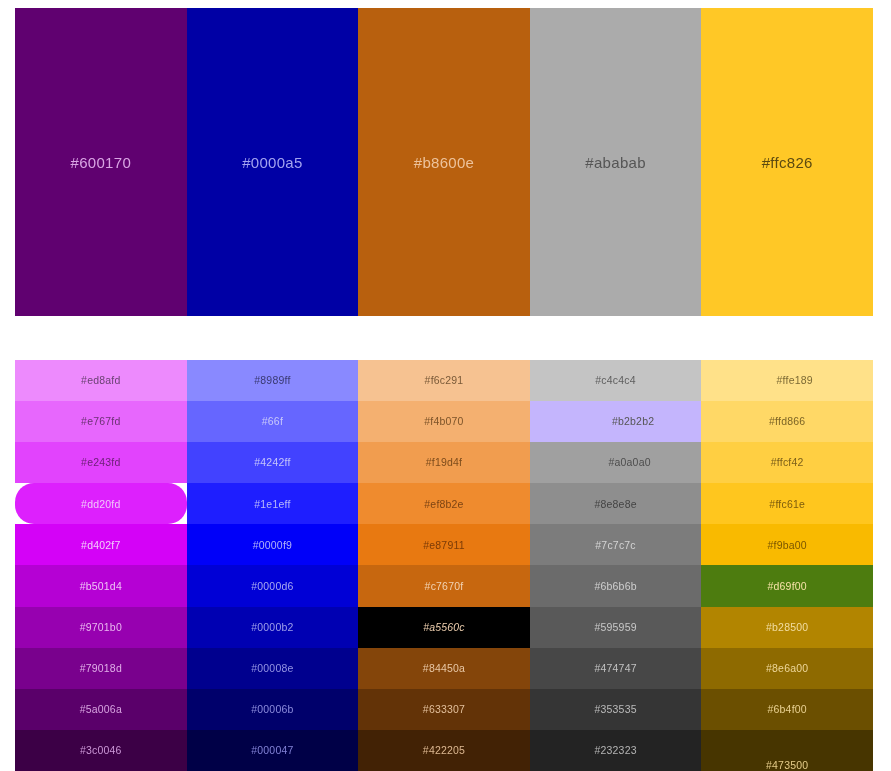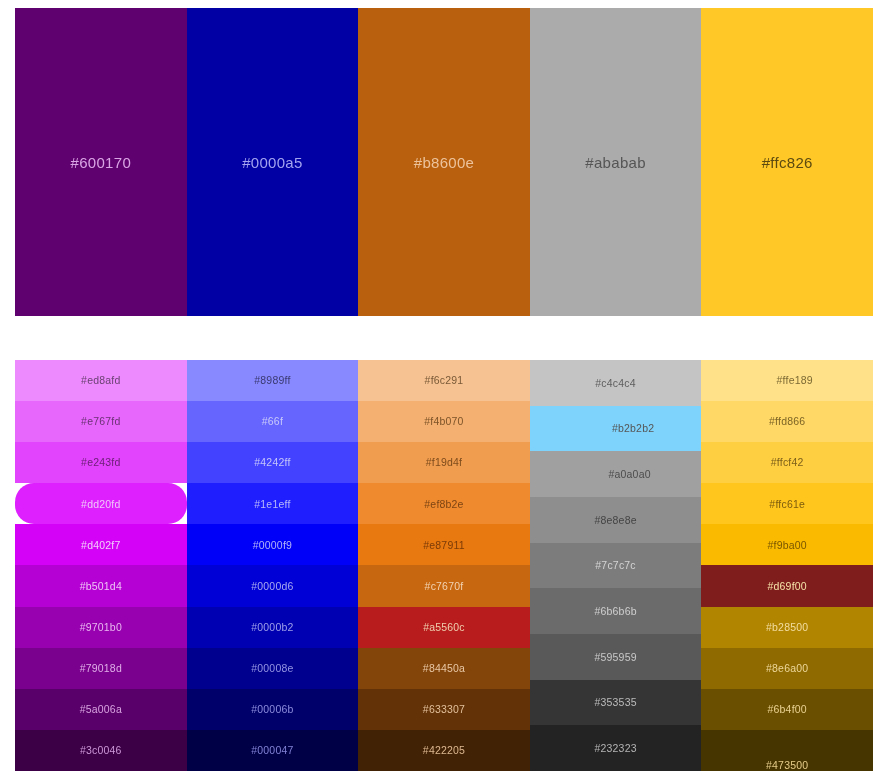--- a/index.html
+++ b/index.html
@@ -190,55 +190,58 @@
         </div>
         <div class="shade-cell" style="background: rgb(239, 139, 46);">
           <span class="cell-label" style="color: rgb(125, 68, 19); text-align: right;">#ef8b2e</span>
         </div>
         <div class="shade-cell" style="background: rgb(232, 121, 17);">
           <span class="cell-label" style="color: rgb(123, 59, 7);">#e87911</span>
         </div>
         <div class="shade-cell" style="background: rgb(199, 103, 15);">
           <span class="cell-label" style="color: rgb(242, 211, 180);">#c7670f</span>
         </div>
-        <div class="shade-cell" style="background: #b91c1c;">
+        <div class="shade-cell" style="background: #000000; font-style: italic;">
           <span class="cell-label" style="color: rgb(238, 207, 175);">#a5560c</span>
         </div>
         <div class="shade-cell" style="background: rgb(132, 69, 10);">
           <span class="cell-label" style="color: rgb(233, 200, 166);">#84450a</span>
         </div>
         <div class="shade-cell" style="background: rgb(99, 51, 7);">
           <span class="cell-label" style="color: rgb(227, 192, 156);">#633307</span>
         </div>
         <div class="shade-cell" style="background: rgb(66, 34, 5);">
           <span class="cell-label" style="color: rgb(221, 184, 146);">#422205</span>
         </div>
       </div>
       <div class="shade-column">
         <div class="shade-cell" style="background: rgb(196, 196, 196);">
           <span class="cell-label" style="color: rgb(94, 94, 94);">#c4c4c4</span>
         </div>
-        <div class="shade-cell" style="background: #7dd3fc; padding-left: 35px;">
+        <div class="shade-cell" style="background: #c4b5fd; padding-left: 35px;">
           <span class="cell-label" style="color: rgb(86, 86, 86);">#b2b2b2</span>
         </div>
         <div class="shade-cell" style="background: rgb(160, 160, 160); padding-left: 28px;">
           <span class="cell-label" style="color: rgb(77, 77, 77);">#a0a0a0</span>
         </div>
         <div class="shade-cell" style="background: rgb(142, 142, 142);">
           <span class="cell-label" style="color: rgb(68, 68, 68);">#8e8e8e</span>
         </div>
         <div class="shade-cell" style="background: rgb(124, 124, 124);">
           <span class="cell-label" style="color: rgb(212, 212, 212);">#7c7c7c</span>
         </div>
         <div class="shade-cell" style="background: rgb(107, 107, 107);">
           <span class="cell-label" style="color: rgb(207, 207, 207);">#6b6b6b</span>
         </div>
         <div class="shade-cell" style="background: rgb(89, 89, 89);">
           <span class="cell-label" style="color: rgb(200, 200, 200);">#595959</span>
         </div>
+        <div class="shade-cell" style="background: rgb(71, 71, 71);">
+          <span class="cell-label" style="color: rgb(194, 194, 194);">#474747</span>
+        </div>
         <div class="shade-cell" style="background: rgb(53, 53, 53);">
           <span class="cell-label" style="color: rgb(187, 187, 187);">#353535</span>
         </div>
         <div class="shade-cell" style="background: rgb(35, 35, 35);">
           <span class="cell-label" style="color: rgb(180, 180, 180);">#232323</span>
         </div>
       </div>
       <div class="shade-column">
         <div class="shade-cell" style="background: rgb(255, 225, 137); padding-left: 15px;">
           <span class="cell-label" style="color: rgb(125, 106, 52);">#ffe189</span>
@@ -248,21 +251,21 @@
         </div>
         <div class="shade-cell" style="background: rgb(255, 207, 66);">
           <span class="cell-label" style="color: rgb(125, 96, 26);">#ffcf42</span>
         </div>
         <div class="shade-cell" style="background: rgb(255, 198, 30);">
           <span class="cell-label" style="color: rgb(125, 92, 13);">#ffc61e</span>
         </div>
         <div class="shade-cell" style="background: rgb(249, 186, 0);">
           <span class="cell-label" style="color: rgb(122, 86, 0);">#f9ba00</span>
         </div>
-        <div class="shade-cell" style="background: #7f1d1d;">
+        <div class="shade-cell" style="background: #4d7c0f;">
           <span class="cell-label" style="color: rgb(246, 226, 168);">#d69f00</span>
         </div>
         <div class="shade-cell" style="background: rgb(178, 133, 0);">
           <span class="cell-label" style="color: rgb(242, 221, 161);">#b28500</span>
         </div>
         <div class="shade-cell" style="background: rgb(142, 106, 0);">
           <span class="cell-label" style="color: rgb(238, 215, 153);">#8e6a00</span>
         </div>
         <div class="shade-cell" style="background: rgb(107, 79, 0);">
           <span class="cell-label" style="color: rgb(233, 209, 145);">#6b4f00</span>

